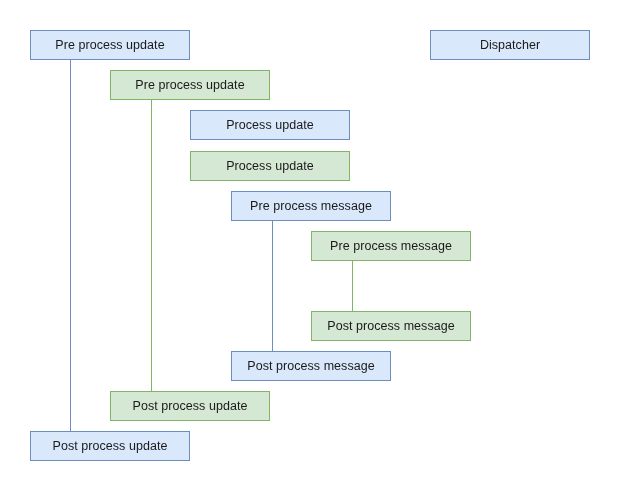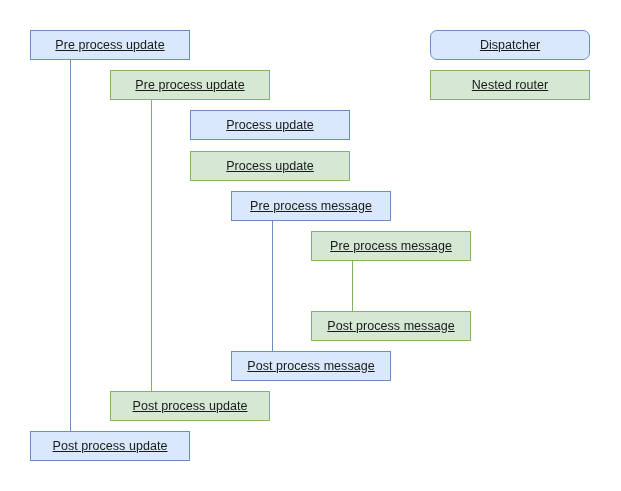--- a/index.html
+++ b/index.html
@@ -24,21 +24,20 @@
     box-sizing: border-box;
     display: flex;
     align-items: center;
     justify-content: center;
     font-size: 12.5px;
     line-height: 1.2;
     color: #1a1a1a;
     text-align: right;
     white-space: nowrap;
     letter-spacing: 0.05px;
-    text-decoration: underline;
   }
   .node.dispatcher {
     background: #dae8fc;
     border: 1px solid #6c8ebf;
   }
   .node.router {
     background: #d5e8d4;
     border: 1px solid #82b366;
   }
   .edge {
@@ -66,15 +65,14 @@
     <div class="node dispatcher" style="left: 30px; top: 30px; width: 160px; height: 30px;">Pre process update</div>
     <div class="node router" style="left: 110px; top: 70px; width: 160px; height: 30px;">Pre process update</div>
     <div class="node dispatcher" style="left: 190px; top: 110px; width: 160px; height: 30px;">Process update</div>
     <div class="node router" style="left: 190px; top: 151px; width: 160px; height: 30px;">Process update</div>
     <div class="node dispatcher" style="left: 231px; top: 191px; width: 160px; height: 30px;">Pre process message</div>
     <div class="node router" style="left: 311px; top: 231px; width: 160px; height: 30px;">Pre process message</div>
     <div class="node router" style="left: 311px; top: 311px; width: 160px; height: 30px;">Post process message</div>
     <div class="node dispatcher" style="left: 231px; top: 351px; width: 160px; height: 30px;">Post process message</div>
     <div class="node router" style="left: 110px; top: 391px; width: 160px; height: 30px;">Post process update</div>
     <div class="node dispatcher" style="left: 30px; top: 431px; width: 160px; height: 30px;">Post process update</div>
-    <div class="node dispatcher" style="left: 430px; top: 30px; width: 160px; height: 30px; border-radius: 7px;">Dispatcher</div>
-    <div class="node router" style="left: 430px; top: 70px; width: 160px; height: 30px;">Nested router</div>
+    <div class="node dispatcher" style="left: 430px; top: 30px; width: 160px; height: 30px;">Dispatcher</div>
   </div>
 
 </body></html>

